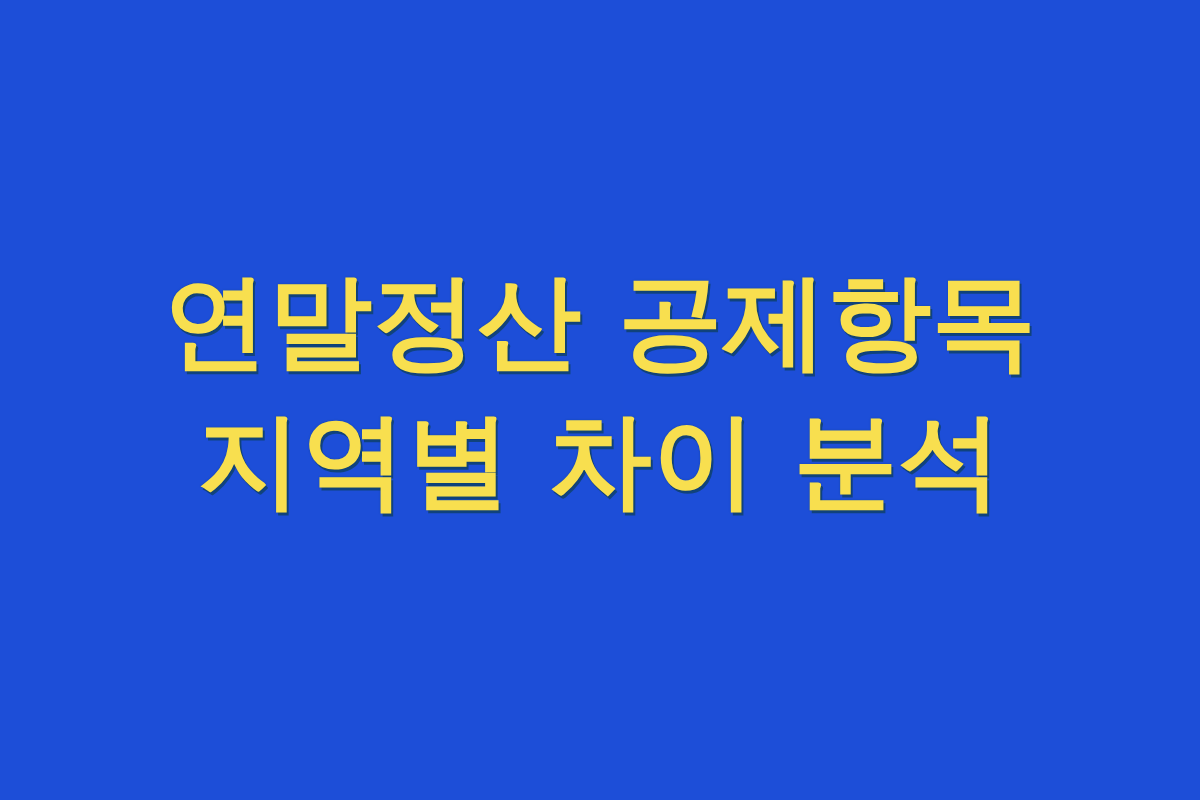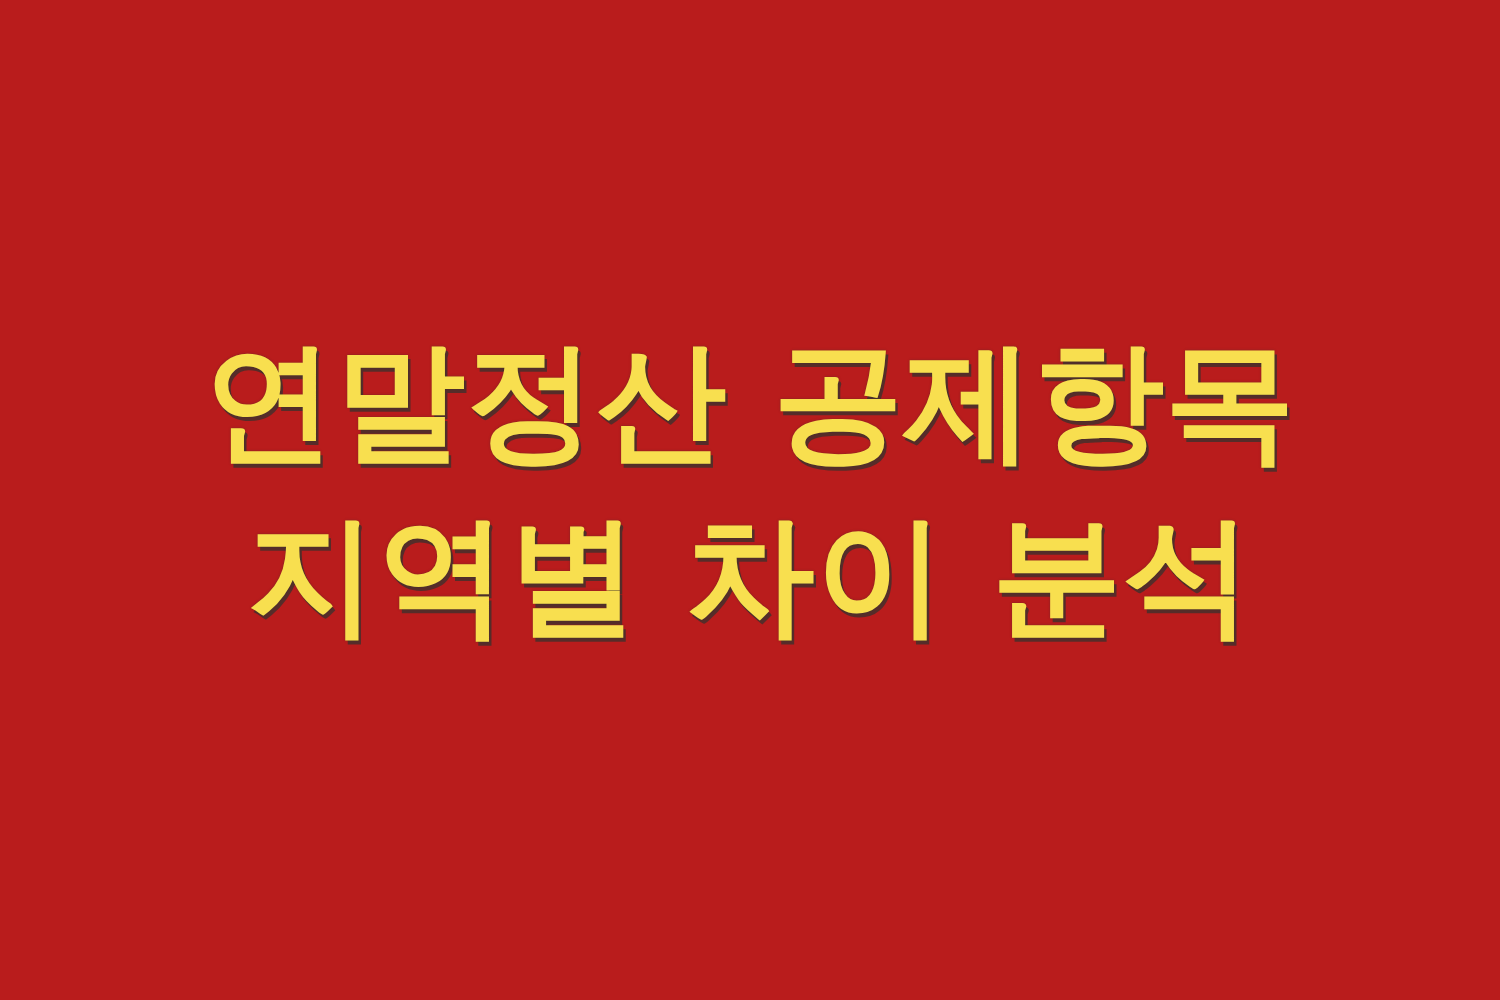--- a/index.html
+++ b/index.html
@@ -39,17 +39,17 @@
     word-break: keep-all;
     text-shadow:
       2px 3px 0 rgba(8, 58, 52, 0.55),
       0 0 2px rgba(8, 58, 52, 0.35);
     -webkit-font-smoothing: antialiased;
   }
 </style>
 </head>
 <body>
 
-<div id="title-card" style="background-color: #b91c1c;">
+<div id="title-card" style="background-color: #1d4ed8;">
   <div id="title-block">
     <h1 id="headline" style="color: rgb(248, 223, 79);">연말정산 공제항목 지역별 차이 분석</h1>
   </div>
 </div>
 
 </body></html>

